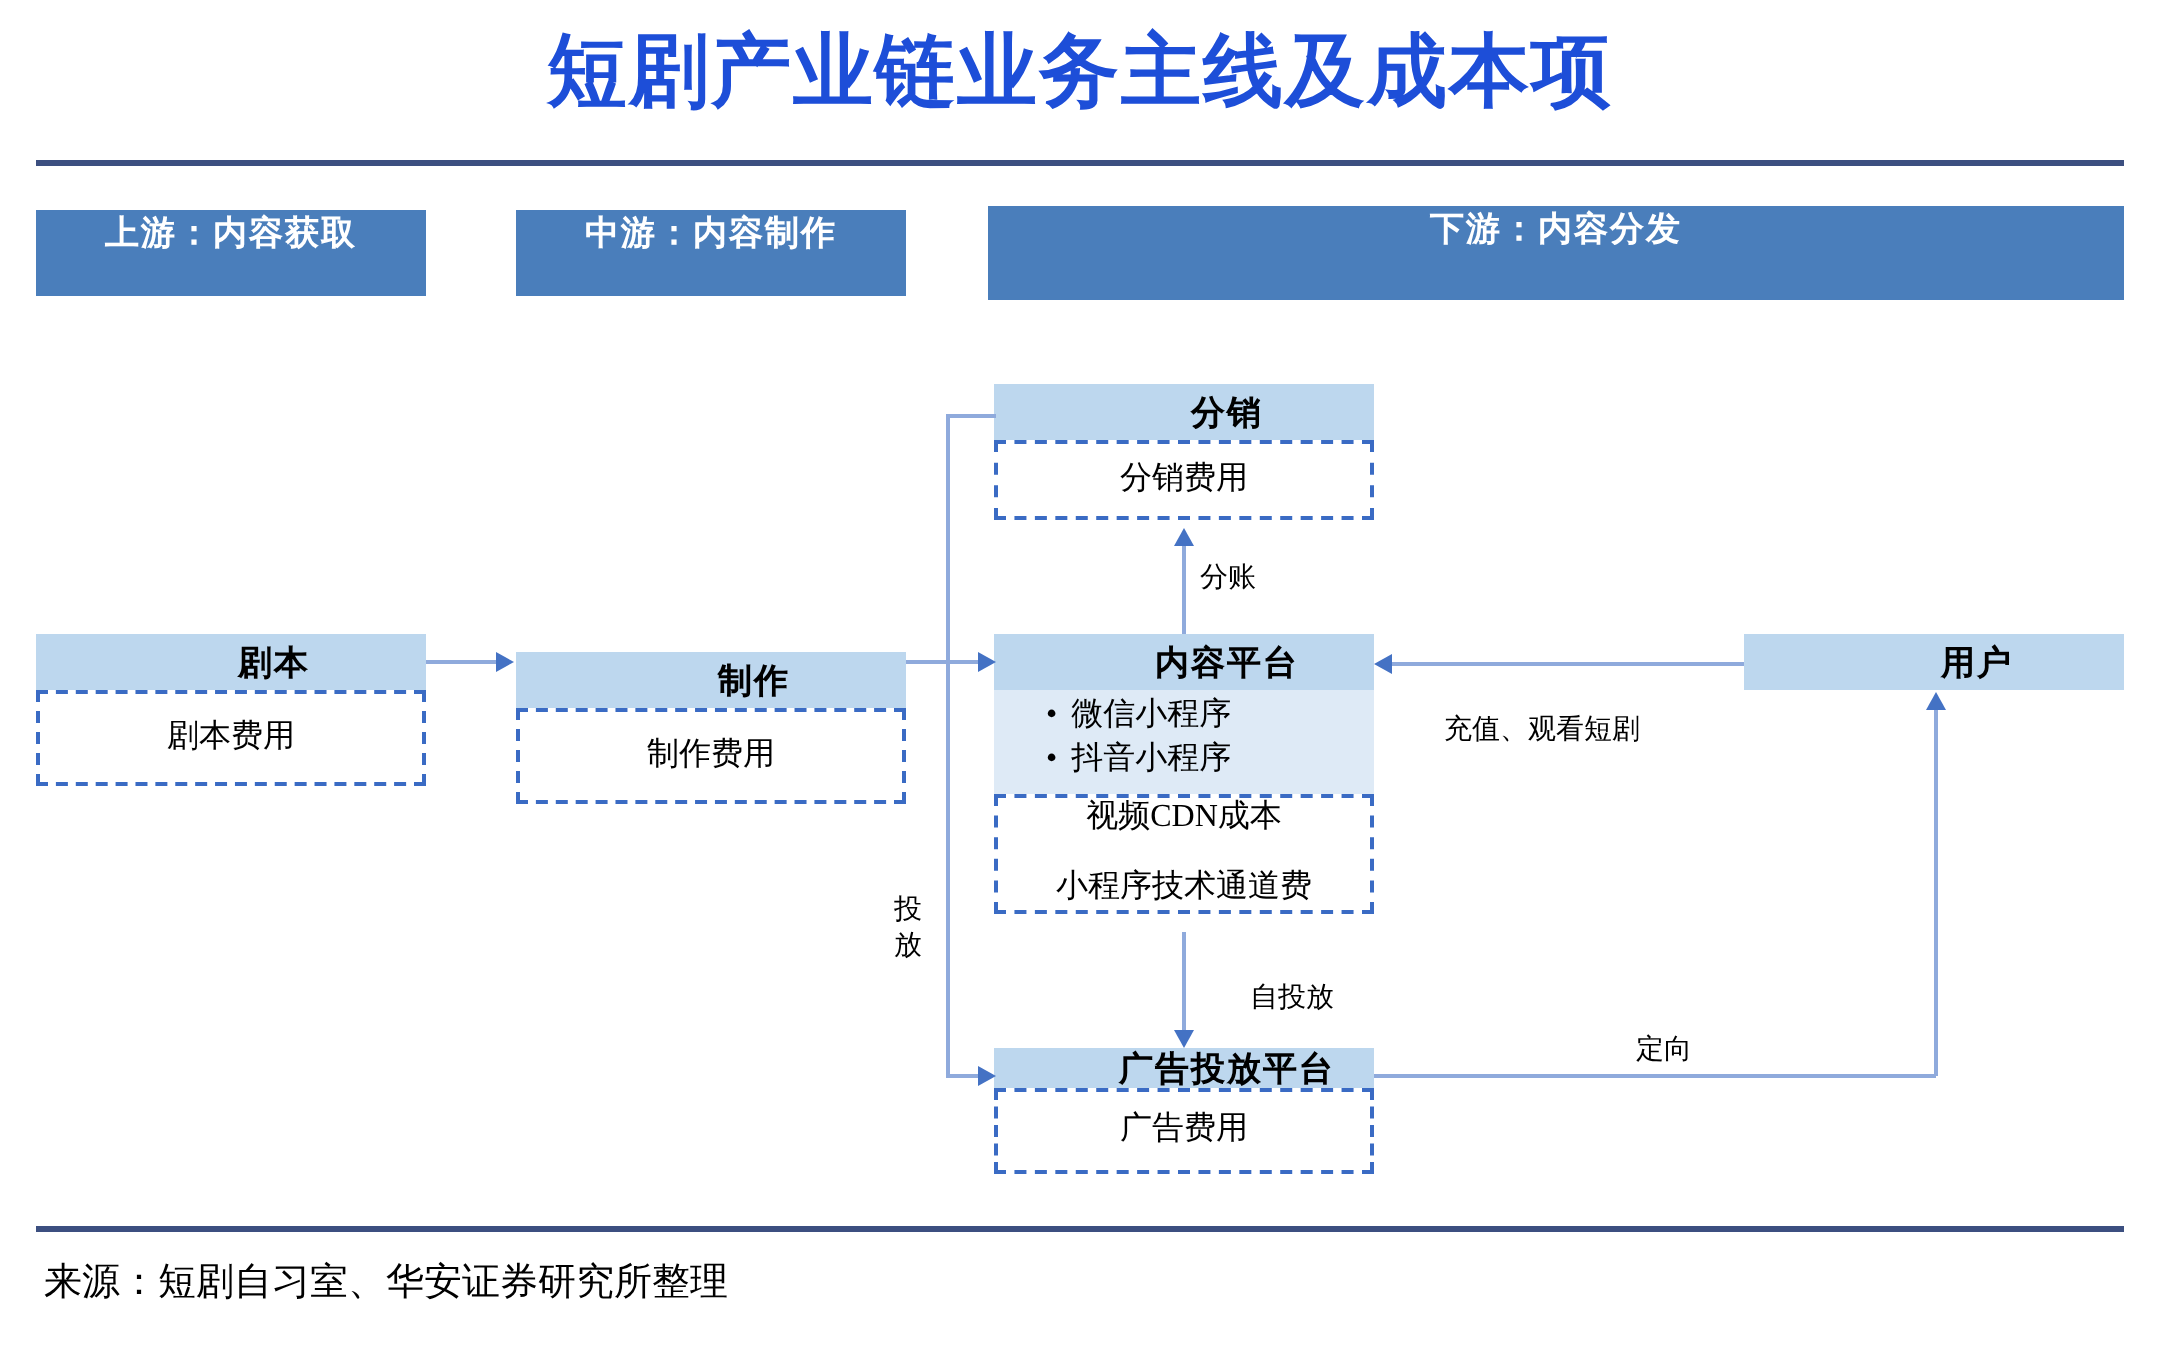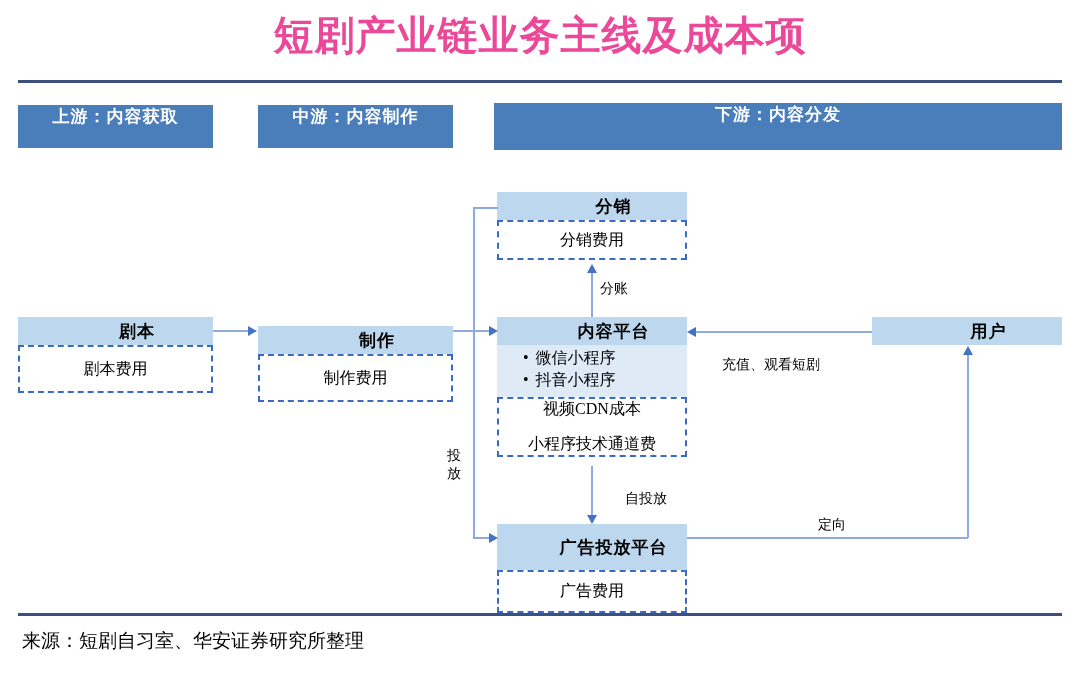--- a/index.html
+++ b/index.html
@@ -18,21 +18,21 @@
   
   .title {
     position: absolute;
     left: 0;
     top: 8px;
     width: 1080px;
     text-align: center;
     font-family: "Liberation Sans", "DejaVu Sans", sans-serif;
     font-size: 40px;
     font-weight: bold;
-    color: #ec4899;
+    color: #1d4ed8;
     letter-spacing: 1px;
   }
   .title-rule {
     position: absolute;
     left: 18px;
     top: 80px;
     width: 1044px;
     height: 3px;
     background: #3c4f80;
   }
@@ -110,21 +110,21 @@
   #node-distrib    { left: 497px; top: 192px; width: 190px; }
   #node-distrib .node-head { height: 28px; }
   #node-distrib .cost-box  { height: 40px; }
 
   #node-platform   { left: 497px; top: 317px; width: 190px; }
   #node-platform .node-head { height: 28px; }
   #node-platform .node-body { height: 52px; }
   #node-platform .cost-box  { height: 60px; justify-content: space-between; }
 
   #node-ads        { left: 497px; top: 524px; width: 190px; }
-  #node-ads .node-head { height: 46px; }
+  #node-ads .node-head { height: 20px; }
   #node-ads .cost-box  { height: 43px; }
 
   #node-user       { left: 872px; top: 317px; width: 190px; }
   #node-user .node-head { height: 28px; }
 
   
   .ln {
     position: absolute;
     background: #8faadc;
   }

